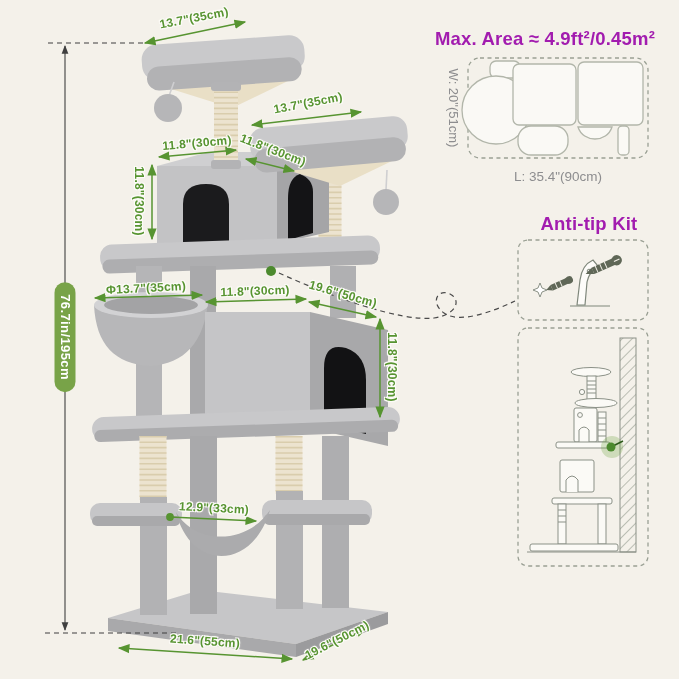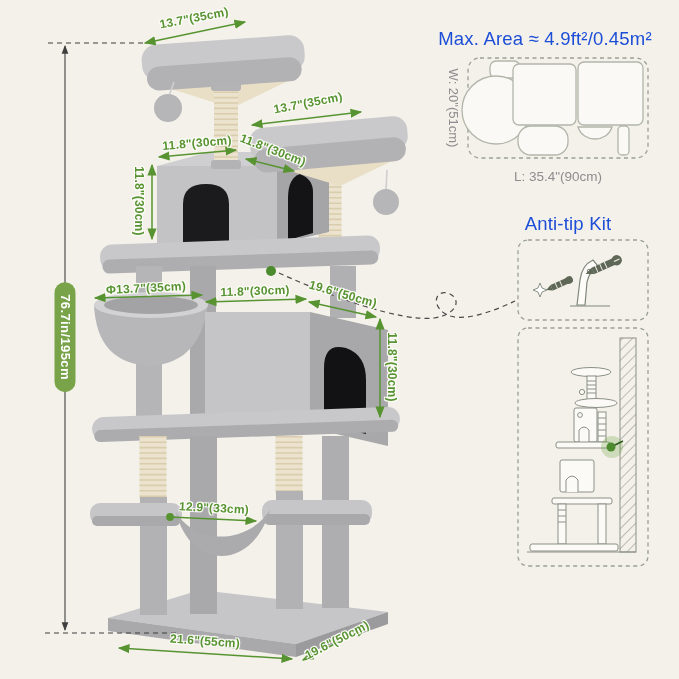--- a/index.html
+++ b/index.html
@@ -21,21 +21,21 @@
     transform:translate(-50%,-50%);
   }
   .badge{
     position:absolute;left:65px;top:337px;transform:translate(-50%,-50%);
     background:#78a348;color:#ffffff;writing-mode:vertical-rl;
     font-weight:bold;font-size:13px;padding:12px 3px;border-radius:13px;
     letter-spacing:.4px;
   }
   .panel-title{
     position:absolute;transform:translate(-50%,-50%);white-space:nowrap;
-    font-weight:normal;font-size:18.5px;color:#1d4ed8;letter-spacing:.2px;
+    font-weight:bold;font-size:18.5px;color:#a21caf;letter-spacing:.2px;
   }
   .muted{
     position:absolute;transform:translate(-50%,-50%);white-space:nowrap;
     font-size:13.5px;color:#8d8d8f;font-weight:500;
   }
   .mutedv{
     position:absolute;transform:translate(-50%,-50%);white-space:nowrap;writing-mode:vertical-rl;
     font-size:13px;color:#8d8d8f;font-weight:500;
   }
 </style>
@@ -257,15 +257,15 @@
   <div class="dimv" style="left:392px;top:367px">11.8"(30cm)</div>
   <div class="dim" style="left:214px;top:508px;--r:3deg">12.9"(33cm)</div>
   <div class="dim" style="left:205px;top:641px;--r:4deg">21.6"(55cm)</div>
   <div class="dim" style="left:337px;top:640px;--r:-27deg">19.6"(50cm)</div>
 
   <div class="badge">76.7in/195cm</div>
 
   <div class="panel-title" style="left:545px;top:39px">Max. Area ≈ 4.9ft²/0.45m²</div>
   <div class="mutedv" style="left:453px;top:108px">W: 20"(51cm)</div>
   <div class="muted" style="left:558px;top:176px">L: 35.4"(90cm)</div>
-  <div class="panel-title" style="left:568px;top:224px">Anti-tip Kit</div>
+  <div class="panel-title" style="left:589px;top:224px">Anti-tip Kit</div>
 
 </div>
 
 </body></html>

